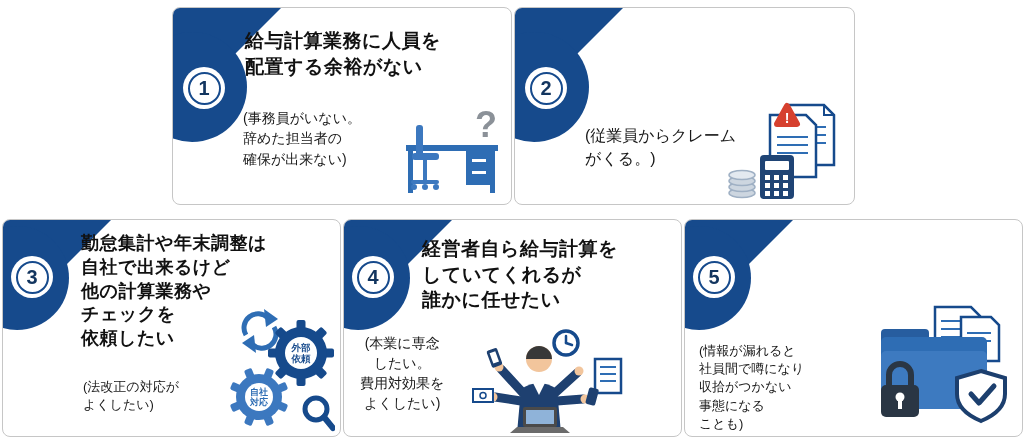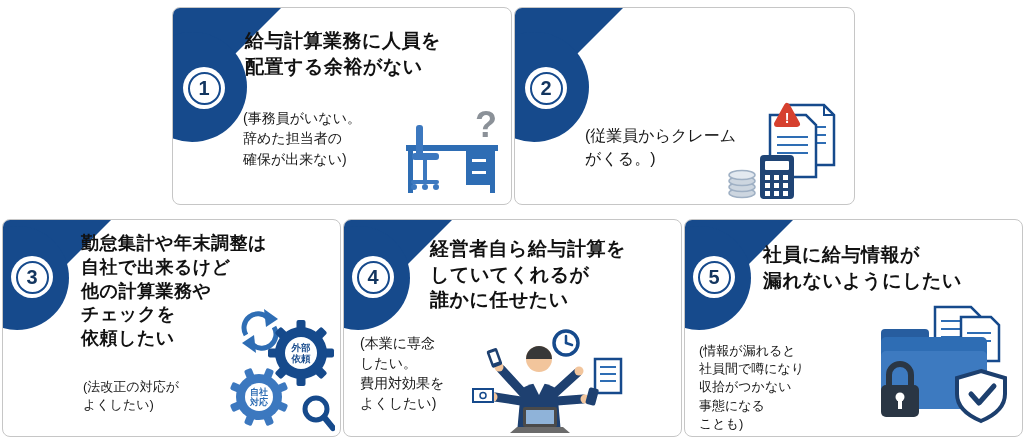--- a/index.html
+++ b/index.html
@@ -48,27 +48,27 @@
     letter-spacing:0.5px;
   }
   .note{
     position:absolute;white-space:pre-line;font-weight:normal;color:#181818;
   }
   .icon{position:absolute;}
 
   #c1 .title{left:72px;top:20px;font-size:19px;line-height:1.38;}
   #c2 .title{left:72px;top:20px;font-size:19px;line-height:1.38;}
   #c3 .title{left:78px;top:12px;font-size:18px;line-height:1.32;}
-  #c4 .title{left:86px;top:16px;font-size:19px;line-height:1.35;}
+  #c4 .title{left:78px;top:16px;font-size:19px;line-height:1.35;}
   #c5 .title{left:78px;top:22px;font-size:19px;line-height:1.35;}
 
   #c1 .note{left:70px;top:100px;font-size:14px;line-height:1.45;}
   #c2 .note{left:70px;top:116px;font-size:16px;line-height:1.45;}
   #c3 .note{left:80px;top:158px;font-size:13px;line-height:1.4;}
-  #c4 .note{left:16px;top:114px;font-size:14px;line-height:1.42;}
+  #c4 .note{left:16px;top:114px;font-size:14px;line-height:1.42;text-align:center;}
   #c5 .note{left:14px;top:110px;font-size:13px;line-height:1.4;margin-top:12px;}
 
   #c1 .icon{left:205px;top:95px;width:125px;height:95px;}
   #c2 .icon{left:205px;top:93px;width:125px;height:100px;}
   #c3 .icon{left:220px;top:85px;width:112px;height:128px;}
   #c4 .icon{left:95px;top:105px;width:200px;height:108px;}
   #c5 .icon{left:180px;top:85px;width:150px;height:125px;}
 </style>
 </head>
 <body>
@@ -272,22 +272,20 @@
       </g>
     </svg>
   </section>
 
   <section class="card row-bottom" id="c5">
     <div class="tri"></div>
     <div class="circle"></div>
     <div class="badge">
       <div class="ring">5</div>
     </div>
-    <div class="title">社員に給与情報が
-漏れないようにしたい</div>
     <div class="note">(情報が漏れると
 社員間で噂になり
 収拾がつかない
 事態になる
 ことも)</div>
     <svg class="icon" viewBox="0 0 150 125">
       <g>
         <path d="M70 2 h36 l9 9 v42 h-45 z" fill="#fff" stroke="#164a8c" stroke-width="2.5"></path>
         <line x1="76" y1="16" x2="106" y2="16" stroke="#2e6db4" stroke-width="2"></line>
         <line x1="76" y1="24" x2="106" y2="24" stroke="#2e6db4" stroke-width="2"></line>

